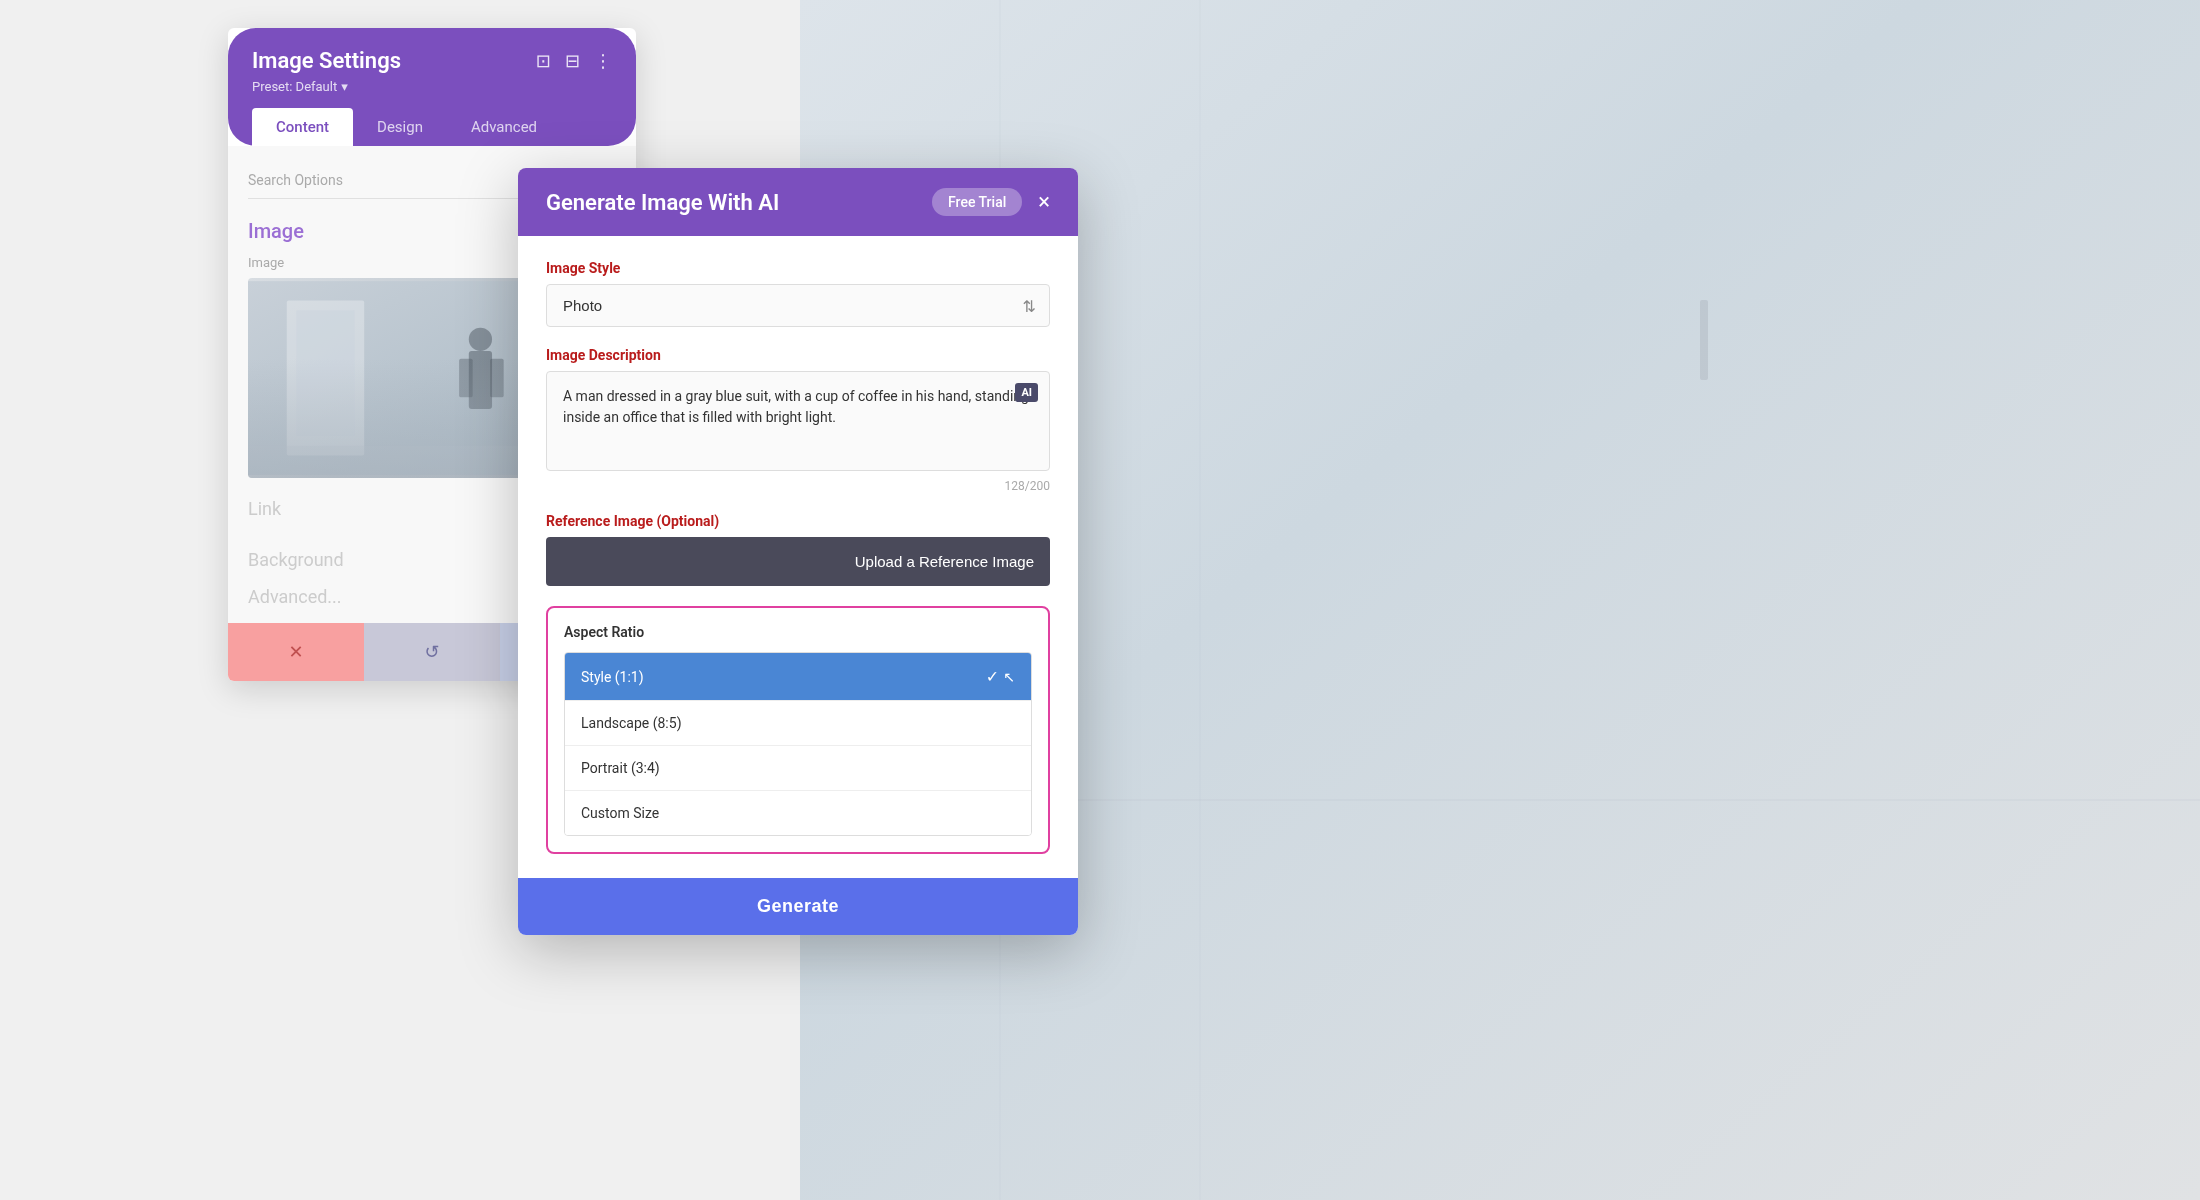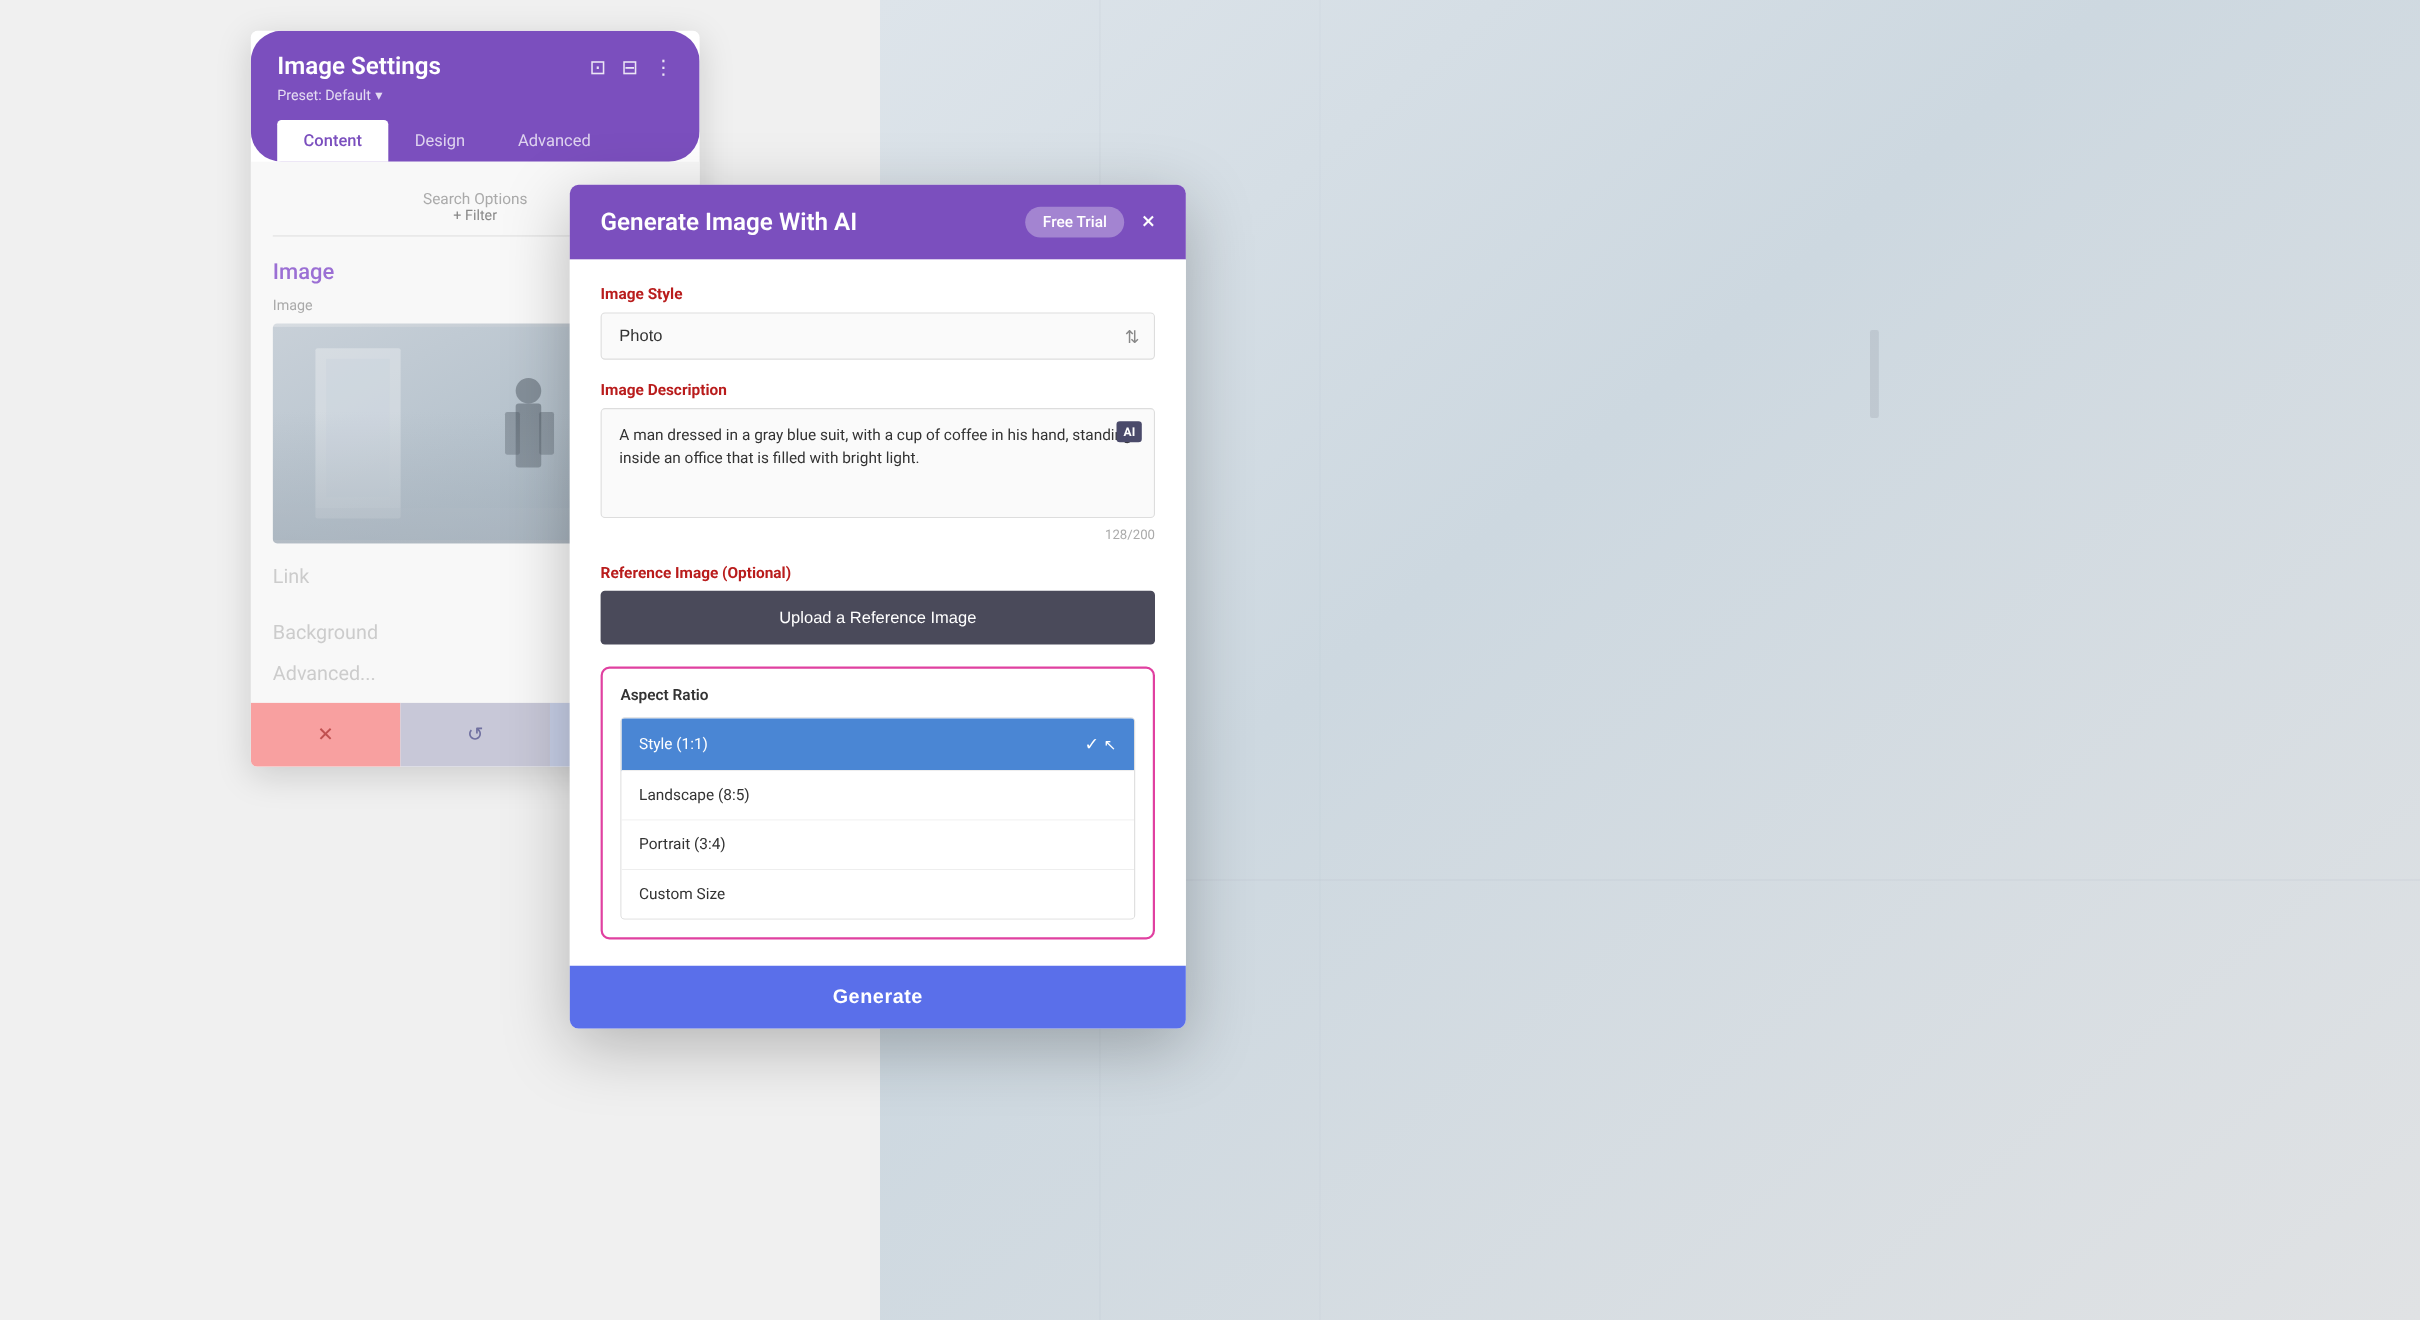--- a/index.html
+++ b/index.html
@@ -104,26 +104,24 @@
       font-weight: 500;
     }
 
     .panel-body {
       padding: 16px 20px;
       background: #f8f8f8;
     }
 
     .search-bar {
       display: flex;
-      align-items: center;
       justify-content: space-between;
       padding: 10px 0;
       border-bottom: 1px solid #e0e0e0;
       margin-bottom: 20px;
-      flex-direction: column;
     }
 
     .search-placeholder {
       color: #aaa;
       font-size: 14px;
     }
 
     .filter-btn {
       display: flex;
       align-items: center;
@@ -364,21 +362,21 @@
     .upload-btn {
       width: 100%;
       padding: 16px;
       background: #4a4a5a;
       border: none;
       border-radius: 4px;
       color: white;
       font-size: 15px;
       font-weight: 500;
       cursor: pointer;
-      text-align: center;
+      text-align: right;
     }
 
     
     .aspect-ratio-section {
       border: 2.5px solid #e040a0;
       border-radius: 8px;
       padding: 16px;
       margin-bottom: 0;
       background: white;
     }

